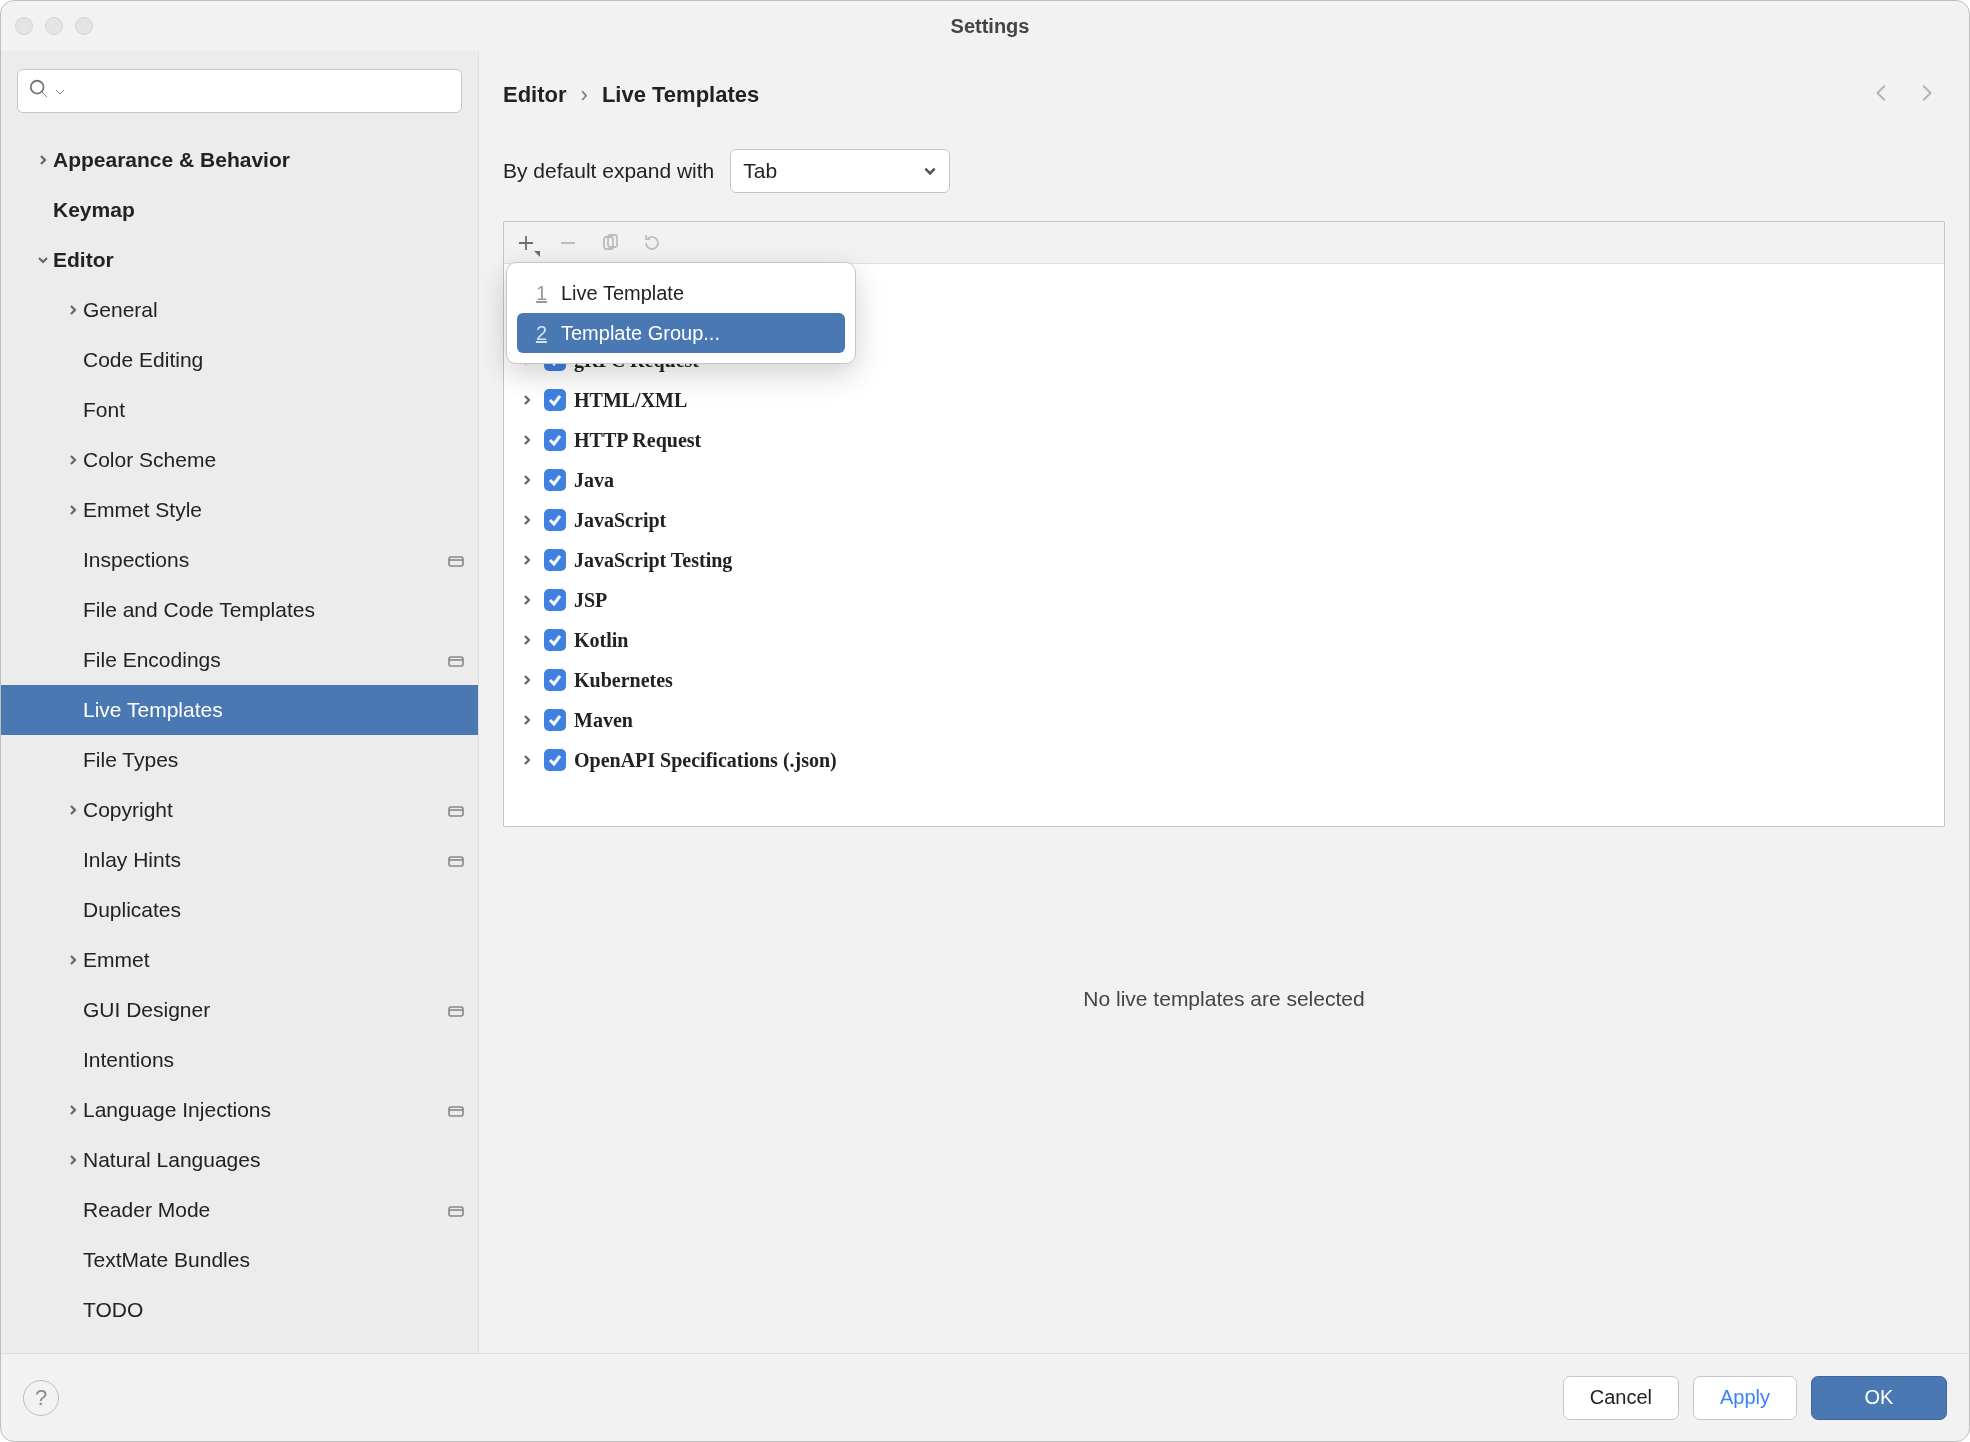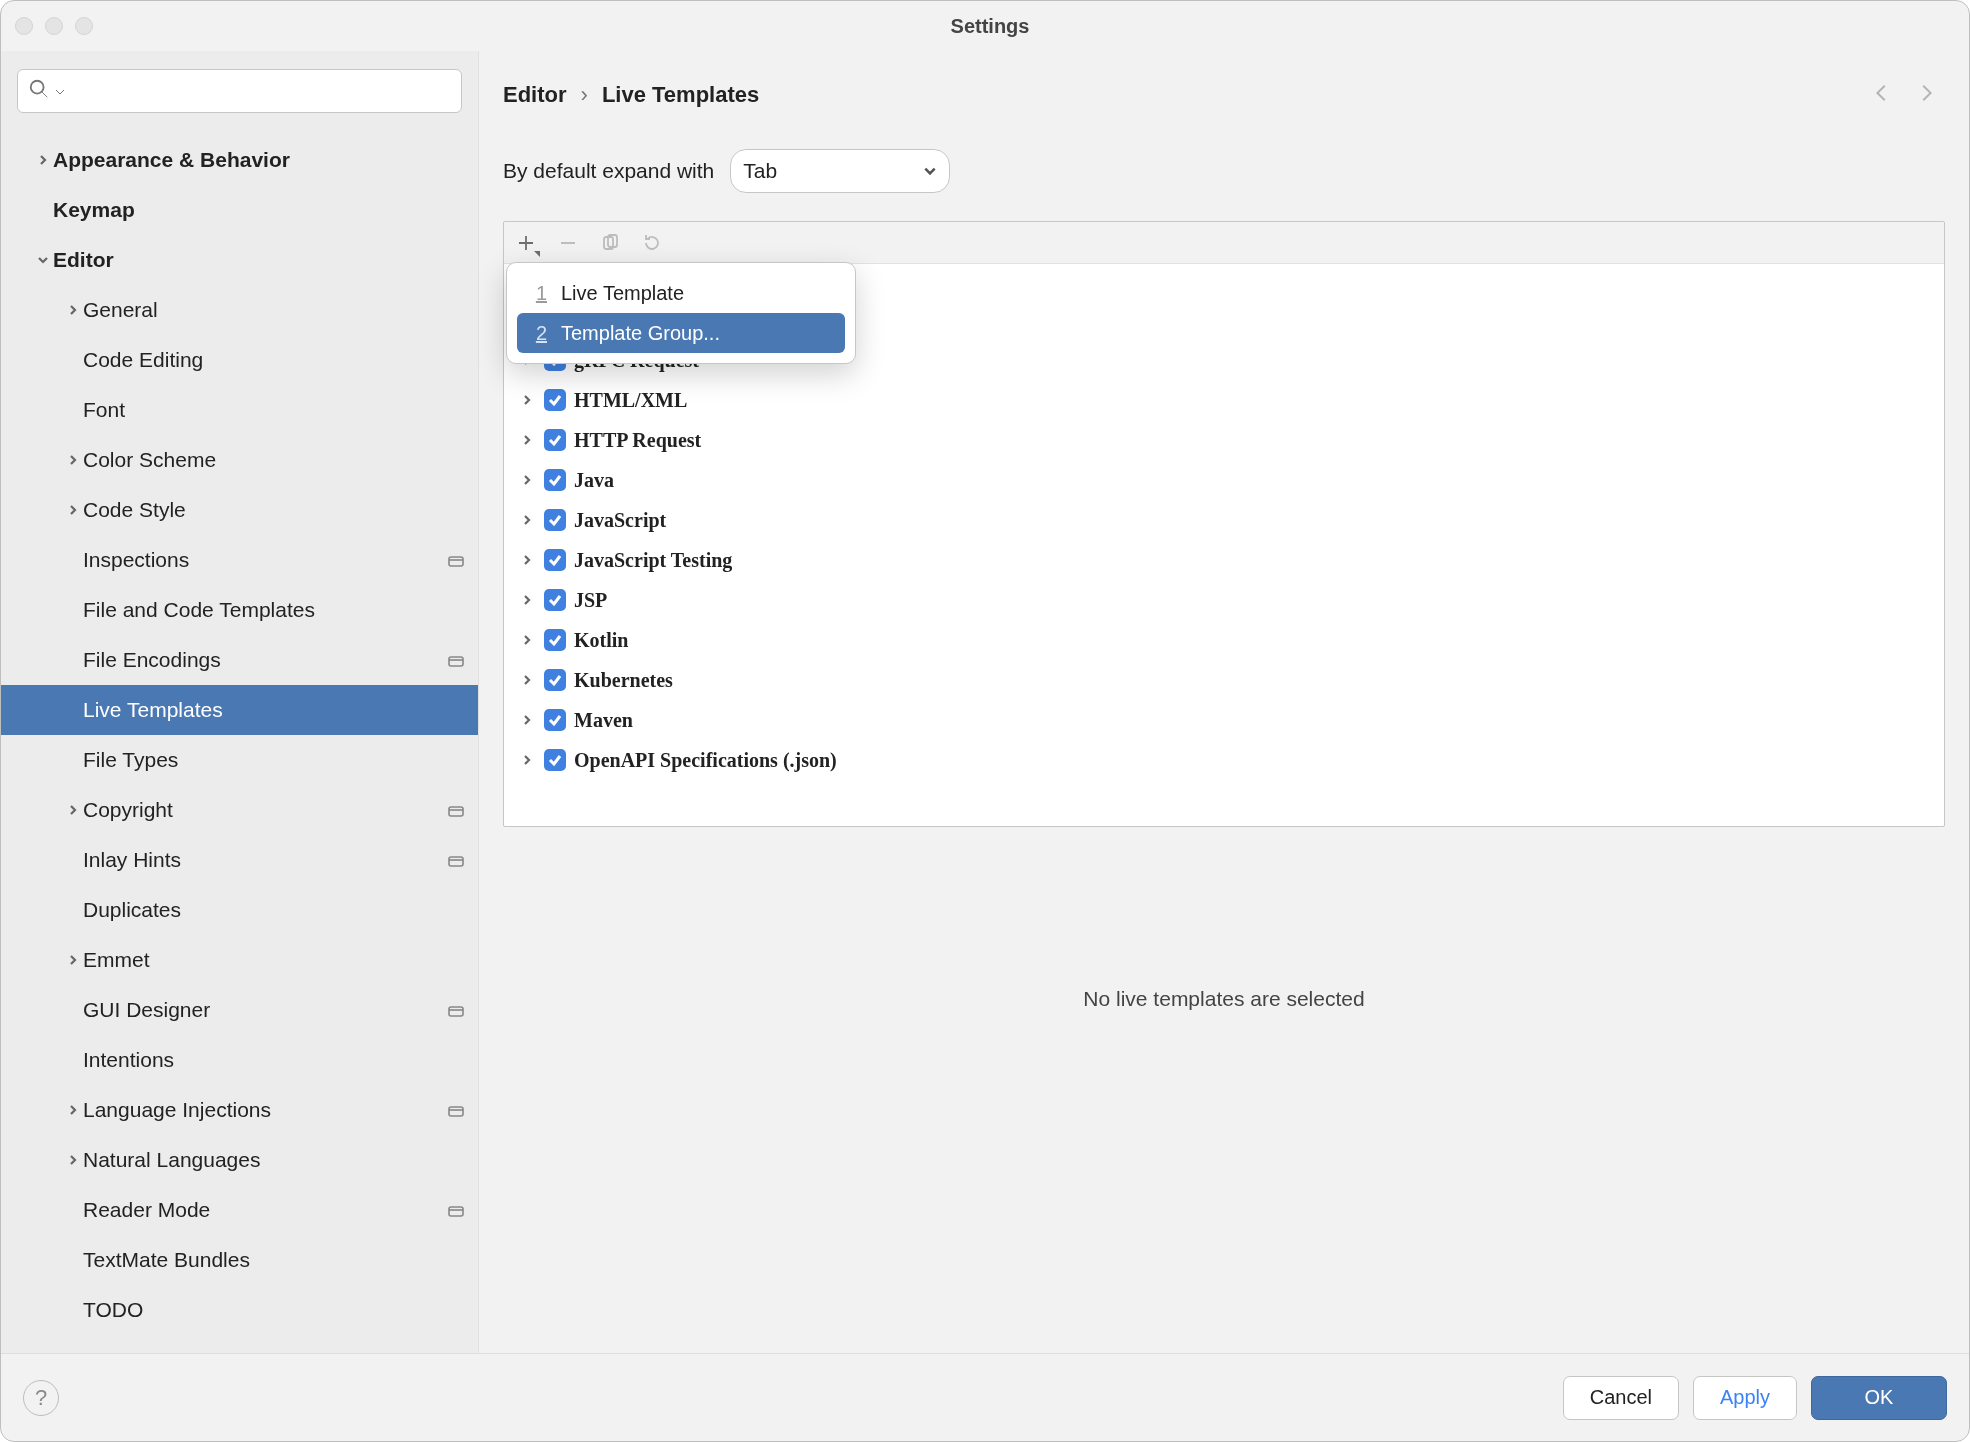--- a/index.html
+++ b/index.html
@@ -118,21 +118,21 @@
     justify-content: space-between;
     height: 52px;
   }
   .breadcrumb { display:flex; align-items:center; gap: 14px; font-weight:600; font-size:22px; }
   .breadcrumb .sep { color:#777; font-weight:400; }
   .navarrows { display:flex; gap:22px; padding-right:8px; }
   .navarrows svg { width:22px; height:22px; stroke:#b4b4b4; fill:none; stroke-width:2.2; }
 
   .expand-row { display:flex; align-items:center; gap:16px; margin-top:28px; font-size:21px; }
   .select {
-    border:1px solid #c6c6c6; background:#fff; border-radius:16px;
+    border:1px solid #c6c6c6; background:#fff; border-radius:6px;
     height:44px; width:220px; display:flex; align-items:center;
     padding:0 12px; justify-content:space-between;
   }
   .select svg { width:14px; height:14px; stroke:#555; fill:none; stroke-width:2.2; }
 
   .list-panel {
     margin-top: 28px;
     border:1px solid #c6c6c6;
     border-radius:2px;
     background:#fff;
@@ -303,21 +303,21 @@
             </span>
             <span class="label">Color Scheme</span>
             <span class="badge"></span>
           </div>
           <div class="tree-item l1">
             <span class="arrow">
               <svg viewBox="0 0 12 12">
                 <polyline points="4,2 8,6 4,10"></polyline>
               </svg>
             </span>
-            <span class="label">Code Style</span>
+            <span class="label">Emmet Style</span>
             <span class="badge"></span>
           </div>
           <div class="tree-item l1">
             <span class="arrow"></span>
             <span class="label">Inspections</span>
             <span class="badge">
               <svg viewBox="0 0 16 14">
                 <rect x="1" y="4" width="14" height="9" rx="2"></rect>
                 <line x1="1" y1="7" x2="15" y2="7"></line>
               </svg>

